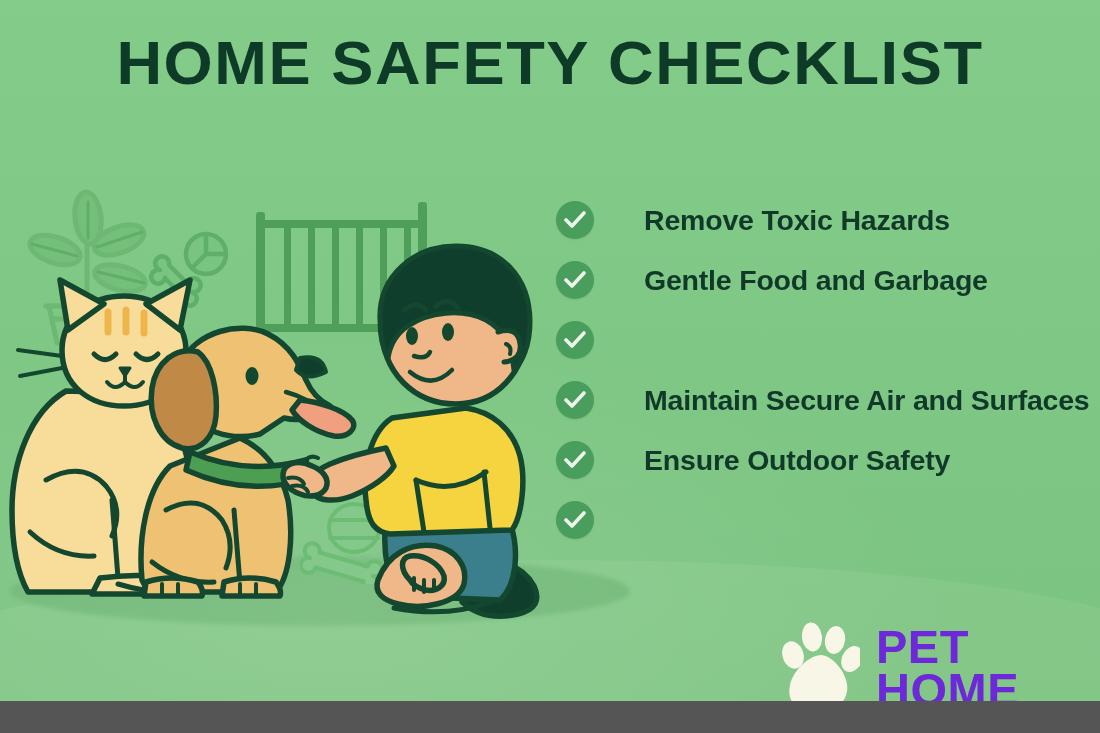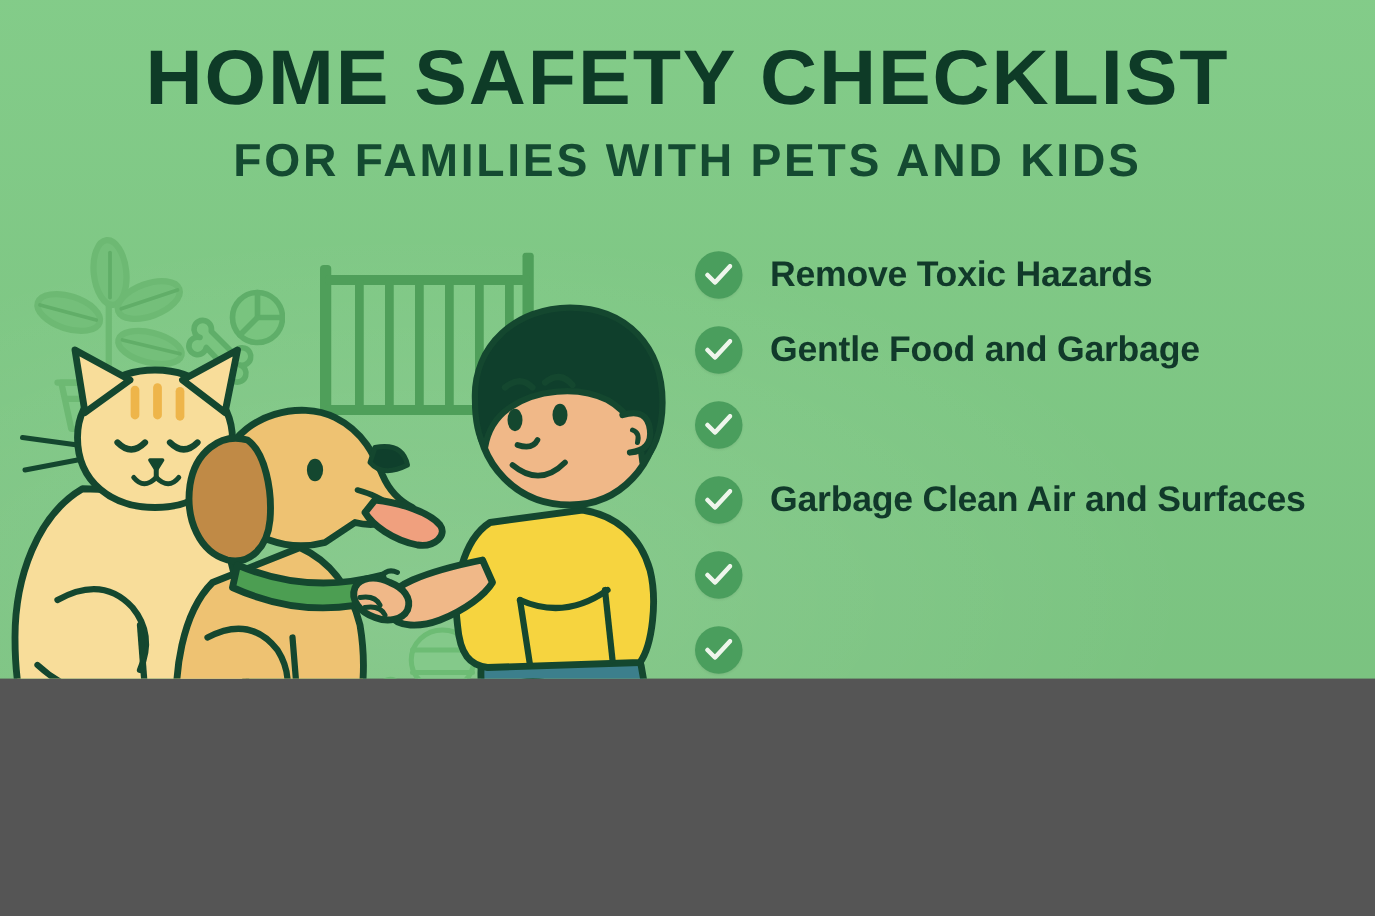--- a/index.html
+++ b/index.html
@@ -3,21 +3,21 @@
 <meta charset="utf-8">
 <style>
   html, body {
     margin: 0;
     padding: 0;
     background: #555;
   }
   #poster {
     position: relative;
     width: 1100px;
-    height: 543px;
+    height: 701px;
     overflow: hidden;
     background: #7fca85;
     font-family: "Liberation Sans", sans-serif;
     -webkit-font-smoothing: antialiased;
   }
   
   .bg-noise {
     position: absolute;
     inset: 0;
     background:
@@ -77,20 +77,21 @@
   .checklist {
     position: absolute;
     left: 556px;
     top: 190px;
     width: 544px;
   }
   .check-row {
     display: flex;
     align-items: center;
     height: 60px;
+    gap: 28px;
   }
   .check-circle {
     flex: 0 0 auto;
     width: 38px;
     height: 38px;
     border-radius: 50%;
     background: #4a9e5d;
     position: relative;
     box-shadow: 0 1px 2px rgba(0,0,0,0.07);
   }
@@ -126,21 +127,21 @@
   .logo {
     position: absolute;
     left: 782px;
     top: 622px;
     display: flex;
     align-items: center;
   }
   .logo-mark { flex: 0 0 auto; }
   .logo-text {
     margin-left: 16px;
-    color: #404040;
+    color: #6d28d9;
     font-family: "Liberation Sans Narrow", "Liberation Sans", sans-serif;
     font-weight: 700;
     font-size: 47px;
     line-height: 0.92;
     letter-spacing: 0.5px;
   }
   .logo-text div { display: block; }
 </style>
 </head>
 <body>
@@ -390,21 +391,20 @@
           <path d="M414 398 v12"></path>
           <path d="M424 400 v12"></path>
           <path d="M434 400 v10"></path>
         </g>
       </g>
     </svg>
   </div>
 
   <div class="title-wrap">
     <div class="main-title">HOME SAFETY CHECKLIST</div>
-    <div class="sub-title">FOR FAMILIES WITH PETS AND KIDS</div>
   </div>
 
   <div class="checklist">
 
     <div class="check-row">
       <span class="check-circle">
         <svg width="22" height="18" viewBox="0 0 22 18">
             <path d="M2 9 L8 15 L20 2" stroke="#eef6ec" stroke-width="3.6" fill="none" stroke-linecap="round" stroke-linejoin="round"></path>
           </svg>
       </span>
@@ -428,29 +428,30 @@
           </svg>
       </span>
     </div>
 
     <div class="check-row">
       <span class="check-circle">
         <svg width="22" height="18" viewBox="0 0 22 18">
             <path d="M2 9 L8 15 L20 2" stroke="#eef6ec" stroke-width="3.6" fill="none" stroke-linecap="round" stroke-linejoin="round"></path>
           </svg>
       </span>
-      <span class="check-label">Garbage Clean Air and Surfaces</span>
-    </div>
-
-    <div class="check-row">
-      <span class="check-circle">
-        <svg width="22" height="18" viewBox="0 0 22 18">
-            <path d="M2 9 L8 15 L20 2" stroke="#eef6ec" stroke-width="3.6" fill="none" stroke-linecap="round" stroke-linejoin="round"></path>
-          </svg>
-      </span>
+      <span class="check-label">Maintain Secure Air and Surfaces</span>
+    </div>
+
+    <div class="check-row">
+      <span class="check-circle">
+        <svg width="22" height="18" viewBox="0 0 22 18">
+            <path d="M2 9 L8 15 L20 2" stroke="#eef6ec" stroke-width="3.6" fill="none" stroke-linecap="round" stroke-linejoin="round"></path>
+          </svg>
+      </span>
+      <span class="check-label">Ensure Outdoor Safety</span>
     </div>
 
     <div class="check-row">
       <span class="check-circle">
         <svg width="22" height="18" viewBox="0 0 22 18">
             <path d="M2 9 L8 15 L20 2" stroke="#eef6ec" stroke-width="3.6" fill="none" stroke-linecap="round" stroke-linejoin="round"></path>
           </svg>
       </span>
     </div>
 

